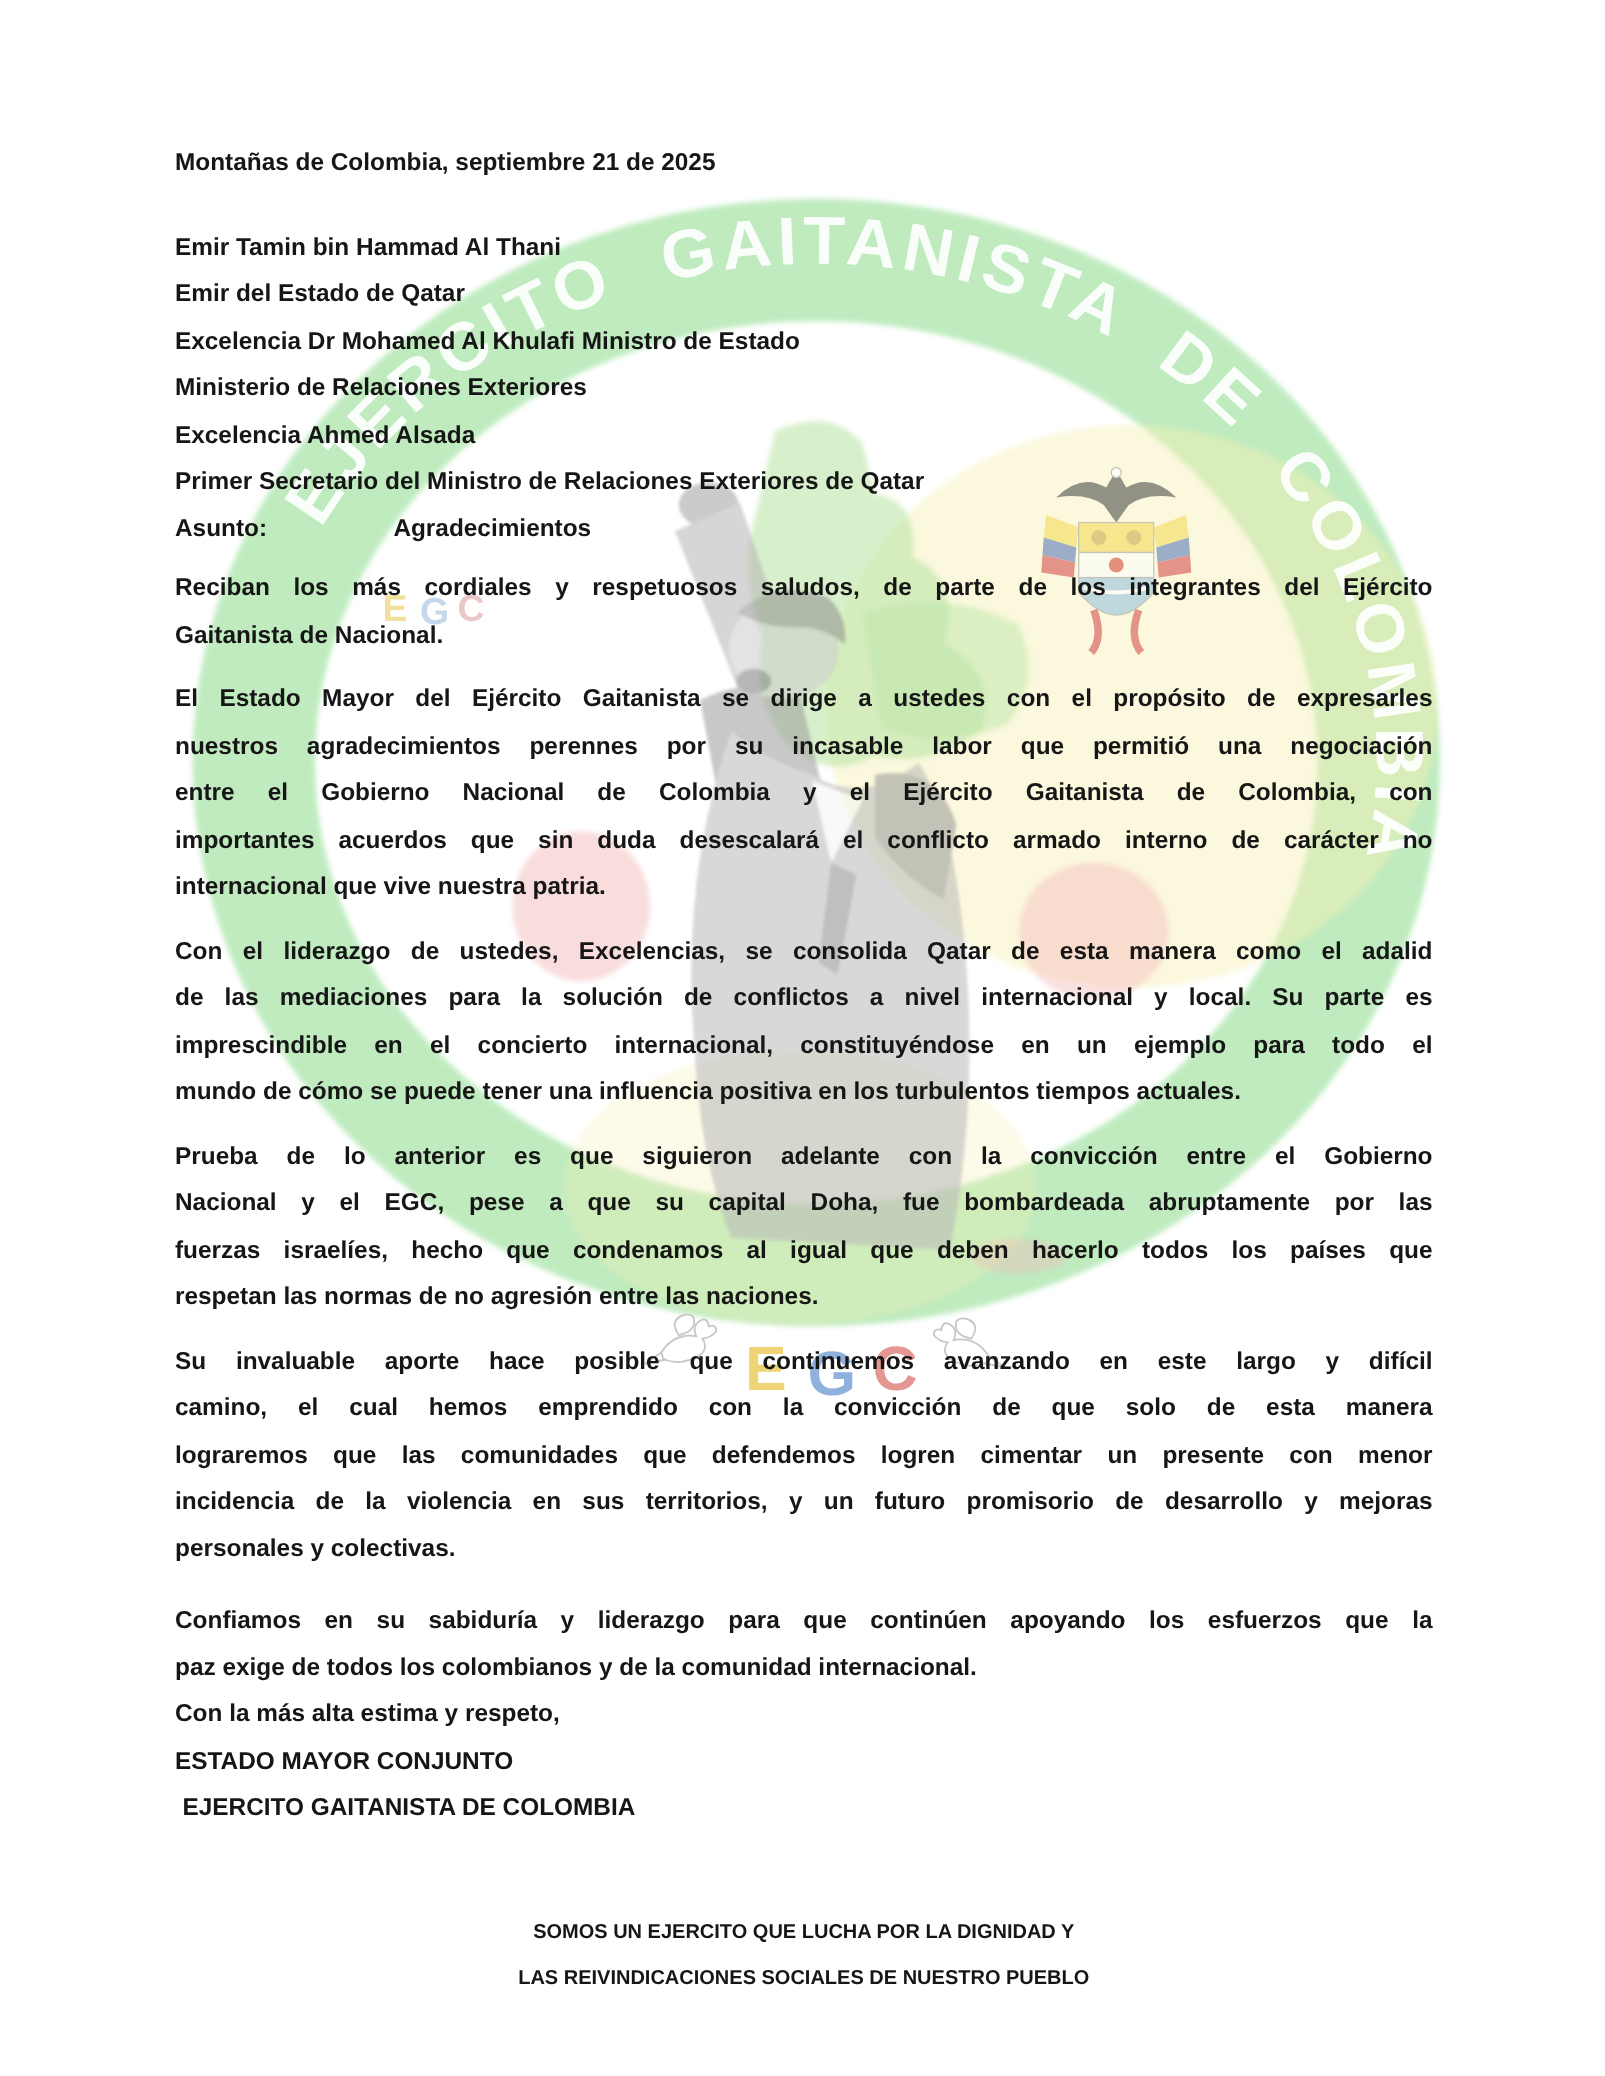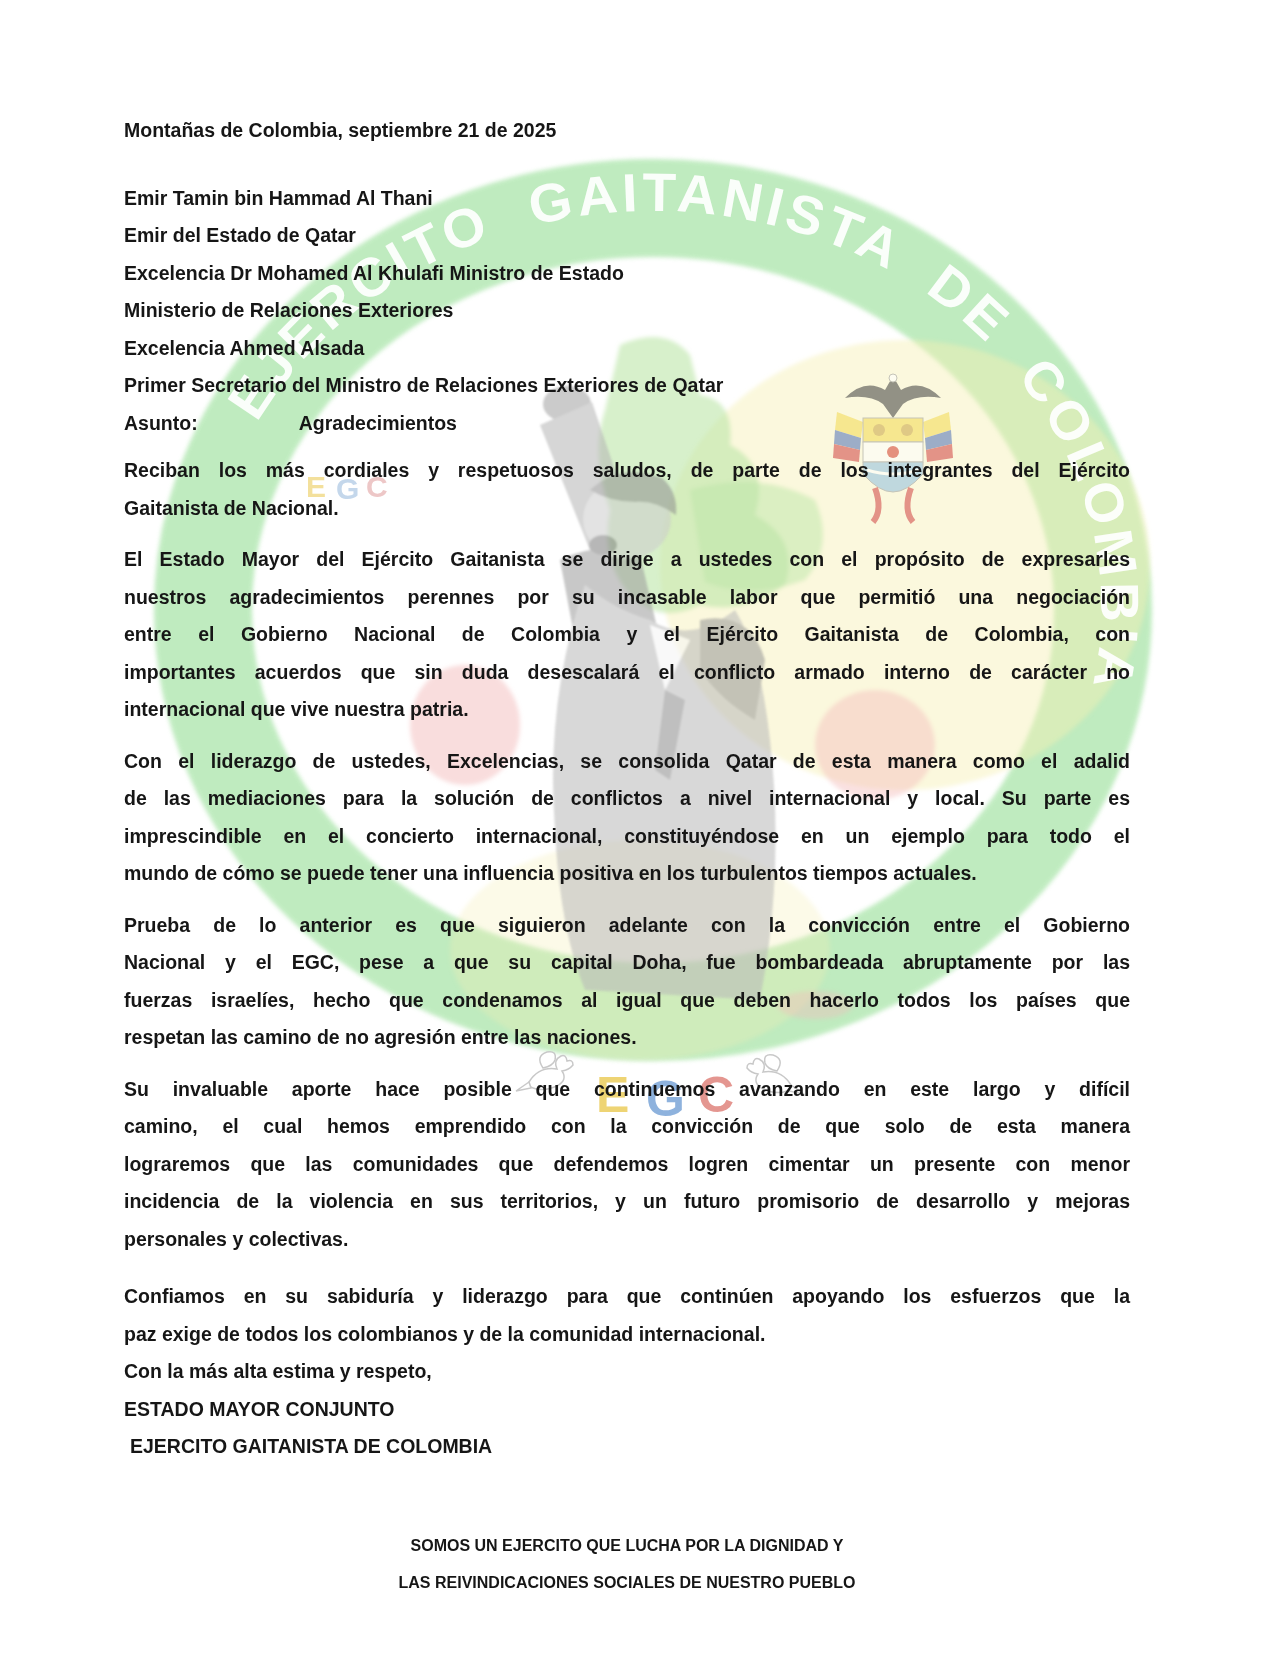--- a/index.html
+++ b/index.html
@@ -10,21 +10,21 @@
     overflow:hidden;
     font-family:"Liberation Sans", sans-serif;
   }
   
   .watermark{
     position:absolute;left:0;top:0;width:1284px;height:1661px;
     z-index:0;
   }
   
   .content{
-    position:absolute;left:124px;top:112px;width:1006px;
+    position:absolute;left:140px;top:112px;width:1006px;
     z-index:1;
     font-weight:700;
     font-size:19.5px;
     line-height:37.5px;
     color:#161616;
   }
   .content p{margin:0;}
   .line{white-space:nowrap;}
   .recipients{margin-top:30px;}
   .subject{margin-top:10px;}
@@ -168,21 +168,21 @@
       <div class="jline">Con el liderazgo de ustedes, Excelencias, se consolida Qatar de esta manera como el adalid</div>
       <div class="jline">de las mediaciones para la solución de conflictos a nivel internacional y local. Su parte es</div>
       <div class="jline">imprescindible en el concierto internacional, constituyéndose en un ejemplo para todo el</div>
       <div class="lline">mundo de cómo se puede tener una influencia positiva en los turbulentos tiempos actuales.</div>
     </div>
 
     <div class="para">
       <div class="jline">Prueba de lo anterior es que siguieron adelante  con la convicción entre el Gobierno</div>
       <div class="jline">Nacional y el EGC,  pese a que su capital Doha, fue bombardeada abruptamente por las</div>
       <div class="jline">fuerzas israelíes, hecho que condenamos al igual que deben hacerlo todos los países que</div>
-      <div class="lline">respetan las camino de no agresión entre las naciones.</div>
+      <div class="lline">respetan las normas de no agresión entre las naciones.</div>
     </div>
 
     <div class="para">
       <div class="jline">Su invaluable aporte hace posible que continuemos avanzando en este largo y difícil</div>
       <div class="jline">camino, el cual hemos emprendido con la convicción de que solo de esta manera</div>
       <div class="jline">lograremos que las comunidades que defendemos logren cimentar un presente con menor</div>
       <div class="jline">incidencia de la violencia en sus territorios, y un futuro promisorio de desarrollo y mejoras</div>
       <div class="lline">personales y colectivas.</div>
     </div>
 

